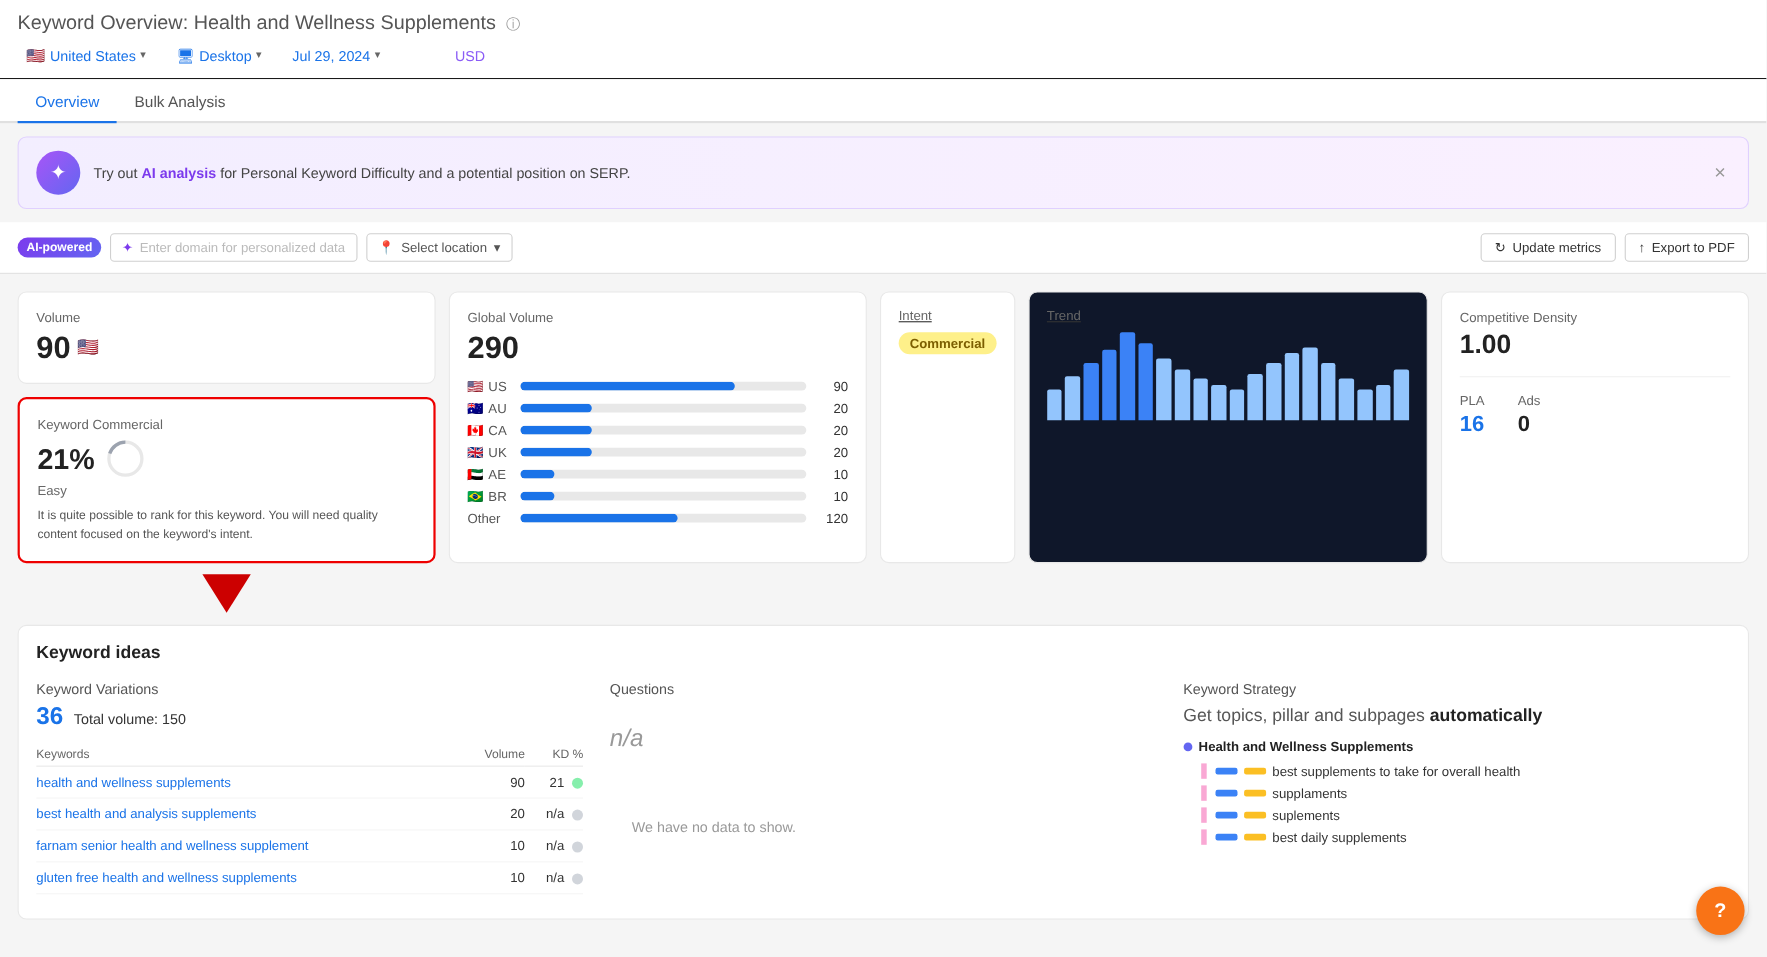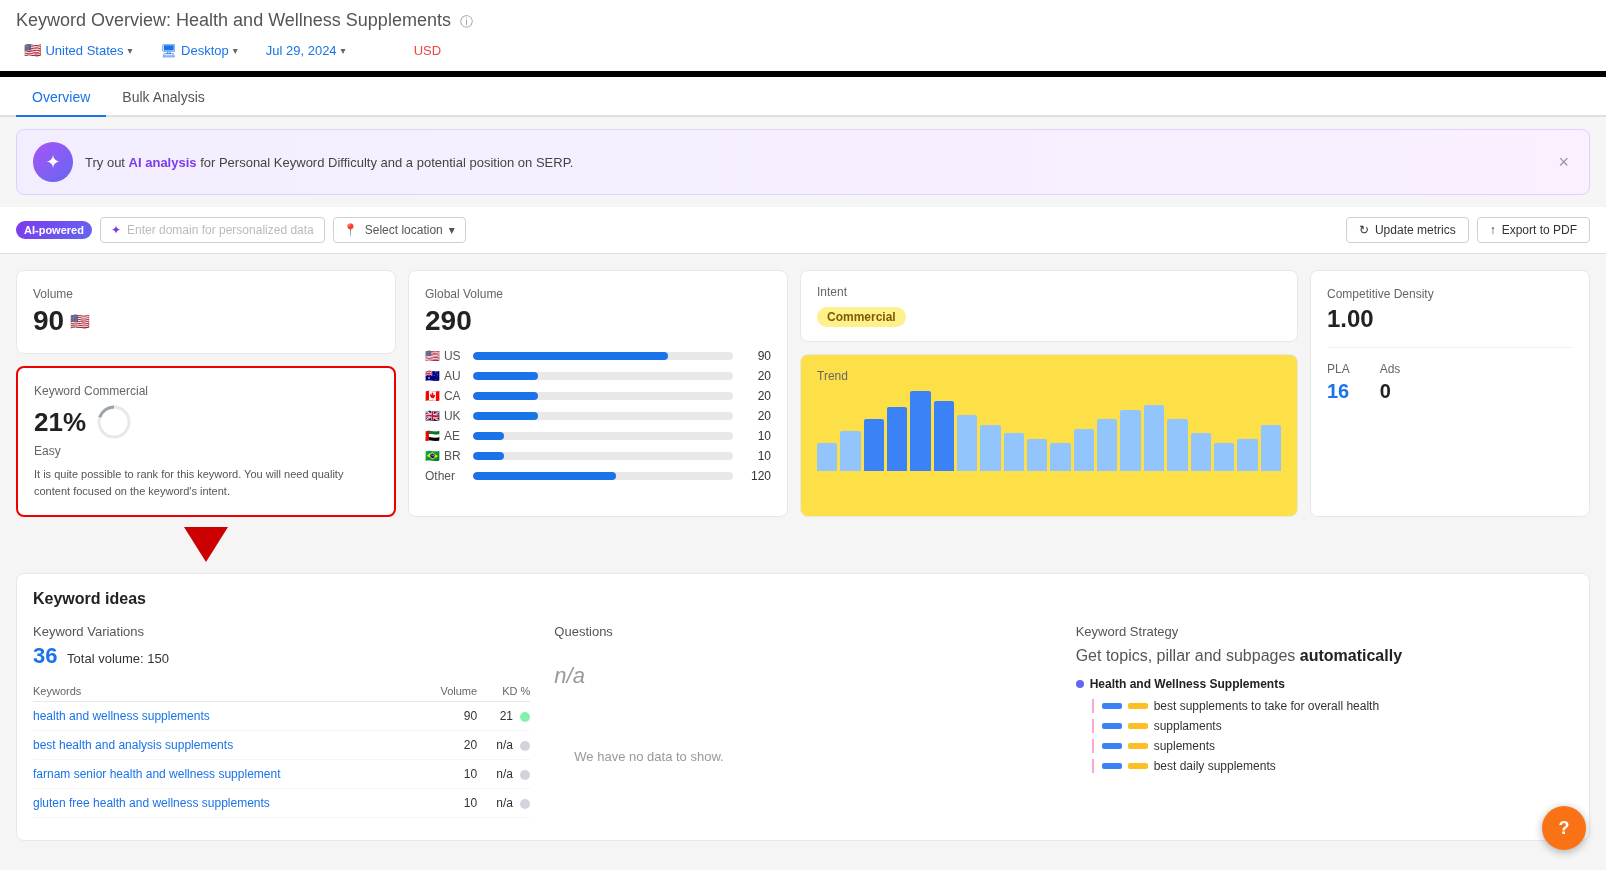--- a/index.html
+++ b/index.html
@@ -1,27 +1,27 @@
 <!DOCTYPE html>
 <html><head>
   <meta charset="utf-8">
   <style>
     * { box-sizing: border-box; margin: 0; padding: 0; }
     body { font-family: -apple-system, BlinkMacSystemFont, 'Segoe UI', Arial, sans-serif; font-size: 13px; background: #f5f5f5; color: #333; }
     
-    .top-bar { background: #fff; padding: 10px 16px; border-bottom: 6px solid #000000; }
+    .top-bar { background: #fff; padding: 10px 16px; border-bottom: 1px solid #000000; }
     .page-title { font-size: 18px; font-weight: 600; color: #333; margin-bottom: 8px; }
     .page-title span { font-weight: 400; color: #555; }
     .page-title .info-icon { font-size: 13px; color: #999; margin-left: 4px; cursor: pointer; }
     
     .filters-row { display: flex; align-items: center; gap: 12px; margin-top: 4px; }
     .filter-btn { display: flex; align-items: center; gap: 4px; padding: 3px 8px; border: none; background: none; cursor: pointer; font-size: 13px; color: #1a73e8; font-weight: 500; }
     .filter-btn .flag { font-size: 14px; }
     .filter-btn .chevron { font-size: 10px; color: #666; }
-    .currency-label { font-size: 13px; color: #ef4444; padding-left: 48px; }
+    .currency-label { font-size: 13px; color: #8b5cf6; padding-left: 48px; }
     
     .tabs-row { display: flex; align-items: center; border-bottom: 2px solid #e0e0e0; background: #fff; padding: 0 16px; }
     .tab { padding: 12px 16px 10px; font-size: 14px; color: #555; cursor: pointer; border-bottom: 2px solid transparent; margin-bottom: -2px; }
     .tab.active { color: #1a73e8; border-bottom: 2px solid #1a73e8; font-weight: 500; }
     
     .ai-banner { background: linear-gradient(to right, #f3eeff, #faf0ff); border: 1px solid #e0d0ff; margin: 12px 16px; border-radius: 8px; padding: 12px 16px; display: flex; align-items: center; gap: 12px; }
     .ai-icon { width: 40px; height: 40px; background: linear-gradient(135deg, #a855f7, #6366f1); border-radius: 50%; display: flex; align-items: center; justify-content: center; color: white; font-size: 18px; flex-shrink: 0; }
     .ai-banner-text { flex: 1; font-size: 13px; color: #444; }
     .ai-banner-text a { color: #7c3aed; font-weight: 600; text-decoration: none; }
     .ai-close { background: none; border: none; cursor: pointer; font-size: 18px; color: #999; padding: 0 4px; }
@@ -54,26 +54,26 @@
     
     .global-volume-card { padding: 16px; }
     .gv-value { font-size: 28px; font-weight: 700; color: #222; margin-bottom: 12px; }
     .gv-row { display: flex; align-items: center; gap: 8px; margin-bottom: 6px; }
     .gv-country { display: flex; align-items: center; gap: 4px; font-size: 12px; color: #555; width: 40px; }
     .gv-bar-bg { flex: 1; height: 8px; background: #e8e8e8; border-radius: 4px; overflow: hidden; }
     .gv-bar { height: 100%; background: #1a73e8; border-radius: 4px; }
     .gv-num { font-size: 12px; color: #333; width: 30px; text-align: right; }
     .gv-other { font-size: 12px; color: #555; }
     
-    .intent-trend-col { display: flex; flex-direction: column; gap: 12px; }
+    .intent-trend-col { display: flex; flex-direction: row; gap: 12px; text-decoration: underline; }
     .intent-card { background: #fff; border-radius: 8px; padding: 14px 16px; border: 1px solid #e8e8e8; }
     .intent-label { font-size: 12px; color: #666; margin-bottom: 8px; }
     .intent-badge { display: inline-block; background: #fef08a; color: #7c5e00; font-size: 12px; font-weight: 600; padding: 3px 10px; border-radius: 12px; }
     
-    .trend-card { background: #fde047; border-radius: 8px; padding: 14px 16px; border: 1px solid #e8e8e8; flex: 1; }
+    .trend-card { background: #0f172a; border-radius: 8px; padding: 14px 16px; border: 1px solid #e8e8e8; flex: 1; }
     .trend-label { font-size: 12px; color: #666; margin-bottom: 8px; }
     .trend-chart { display: flex; align-items: flex-end; gap: 3px; height: 80px; }
     .trend-bar { flex: 1; background: #93c5fd; border-radius: 2px 2px 0 0; min-width: 8px; }
     .trend-bar.tall { background: #3b82f6; }
     
     .cpc-card { background: #fff; border-radius: 8px; padding: 16px; border: 1px solid #e8e8e8; }
     .cpc-section { margin-bottom: 14px; padding-bottom: 14px; border-bottom: 1px solid #f0f0f0; }
     .cpc-section:last-child { border-bottom: none; margin-bottom: 0; padding-bottom: 0; }
     .cpc-label { font-size: 12px; color: #666; margin-bottom: 4px; }
     .cpc-value { font-size: 24px; font-weight: 700; color: #222; }
@@ -105,21 +105,21 @@
     
     .strategy-section { }
     .strategy-title { font-size: 13px; color: #555; margin-bottom: 8px; }
     .strategy-desc { font-size: 16px; color: #555; margin-bottom: 12px; }
     .strategy-desc strong { color: #222; }
     
     .strategy-tree { font-size: 12px; }
     .strategy-root { display: flex; align-items: center; gap: 6px; font-weight: 600; color: #222; margin-bottom: 8px; }
     .strategy-root .dot { width: 8px; height: 8px; border-radius: 50%; background: #6366f1; }
     
-    .strategy-item { display: flex; align-items: center; gap: 6px; margin-bottom: 6px; margin-left: 16px; padding-left: 8px; border-left: 2px solid #f9a8d4; }
+    .strategy-item { display: flex; align-items: center; gap: 6px; margin-bottom: 6px; margin-left: 16px; padding-left: 8px; border-left: 5px solid #f9a8d4; }
     .strategy-bar-blue { width: 20px; height: 6px; background: #3b82f6; border-radius: 2px; }
     .strategy-bar-yellow { width: 20px; height: 6px; background: #fbbf24; border-radius: 2px; }
     .strategy-item-text { color: #333; font-size: 12px; }
     
     .help-btn { position: fixed; bottom: 20px; right: 20px; width: 44px; height: 44px; border-radius: 50%; background: #f97316; color: white; display: flex; align-items: center; justify-content: center; font-size: 18px; font-weight: 700; cursor: pointer; border: none; box-shadow: 0 2px 8px rgba(0,0,0,0.3); }
     
     .questions-col { display: flex; flex-direction: column; align-items: flex-start; }
     .questions-na { font-size: 22px; color: #999; font-style: italic; margin-top: 20px; }
   </style>
 </head>

